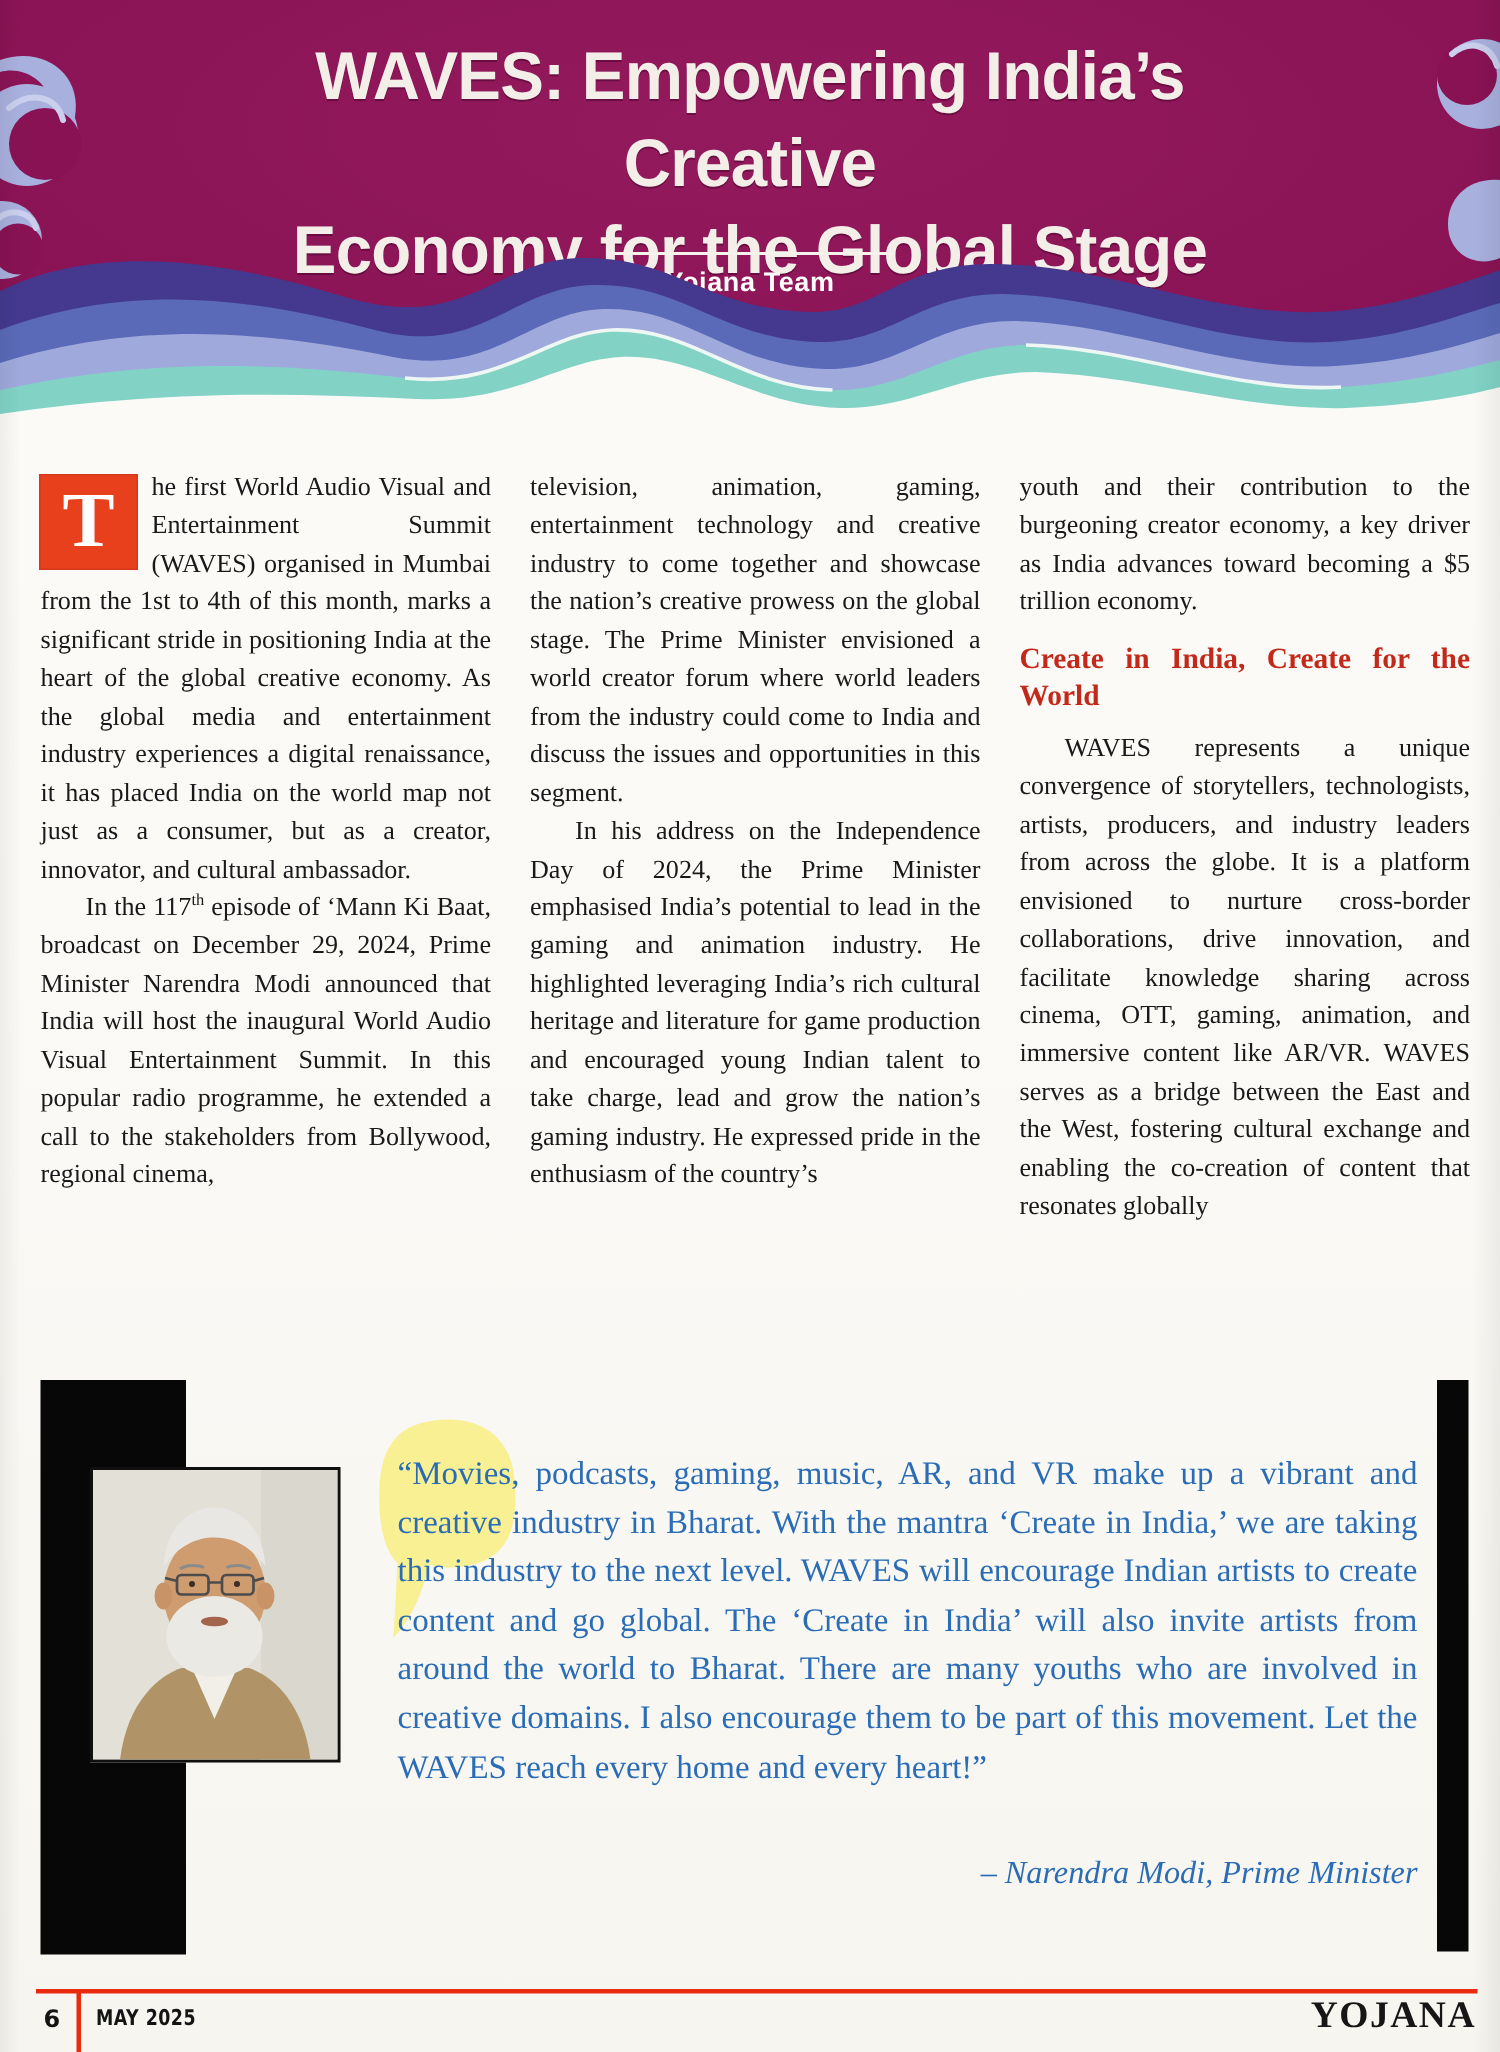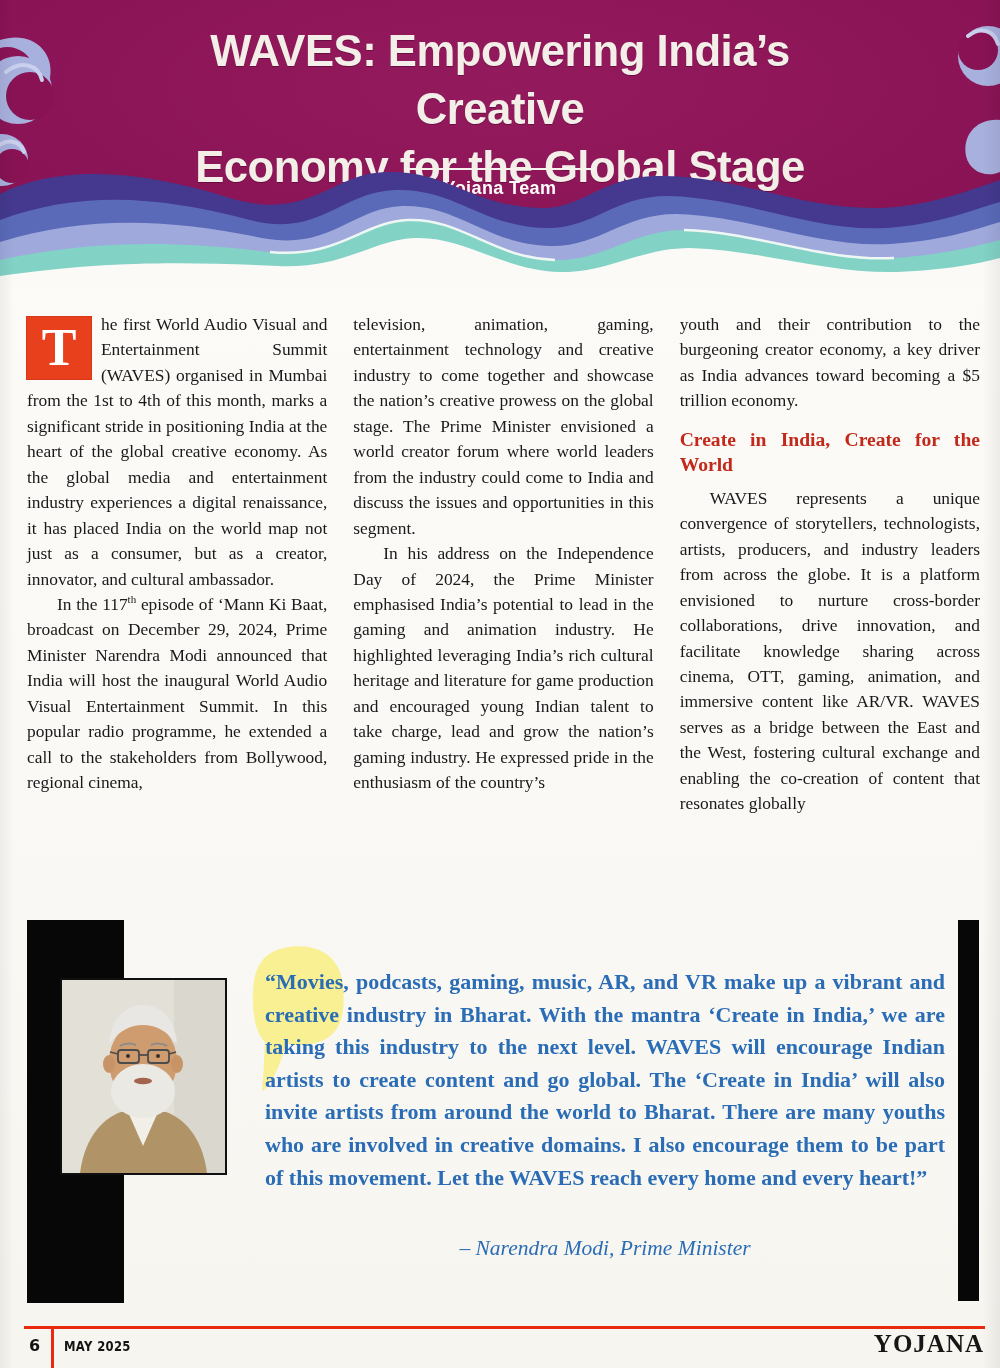--- a/index.html
+++ b/index.html
@@ -42,23 +42,23 @@
     color:#c3291b; text-align:justify; }
 
   
   .bar-left  { position:absolute; left:27px;  top:920px; width:97px; height:383px; background:#070707; }
   .bar-right { position:absolute; left:958px; top:920px; width:21px; height:381px; background:#070707; }
   .photo { position:absolute; left:60px; top:978px; width:163px; height:193px; margin:0;
     border:2px solid #101010; background:#e3e0d8; z-index:3; }
   .photo svg { display:block; }
   .blob { position:absolute; left:250px; top:944px; width:98px; height:150px; z-index:1; }
   .quote { position:absolute; left:265px; top:966px; width:680px; margin:0; z-index:2;
-    font-size:22px; font-weight:bold; color:#2a6cb5; line-height:32.6px; text-align:justify; }
+    font-size:22px; font-weight:normal; color:#2a6cb5; line-height:32.6px; text-align:justify; }
   .attr { position:absolute; left:265px; top:1236px; width:680px; z-index:2;
-    font-style:italic; font-size:21.5px; color:#2a6cb5; text-align:center; }
+    font-style:italic; font-size:21.5px; color:#2a6cb5; text-align:right; }
 
   
   .f-line  { position:absolute; left:24px; top:1326px; width:961px; height:3px; background:#ea2a0e; }
   .f-vline { position:absolute; left:51px; top:1326px; width:3px; height:42px; background:#ea2a0e; }
   .f-num   { position:absolute; left:29px; top:1336px; font-family:"DejaVu Sans", sans-serif;
     font-weight:bold; font-size:16px; color:#141414; }
   .f-issue { position:absolute; left:64px; top:1338px; font-family:"DejaVu Sans", sans-serif;
     font-weight:bold; font-size:14.5px; color:#141414; letter-spacing:.4px;
     transform:scaleX(.8); transform-origin:left center; }
   .f-mag   { position:absolute; right:16px; top:1330px; font-family:"Liberation Serif", serif;

